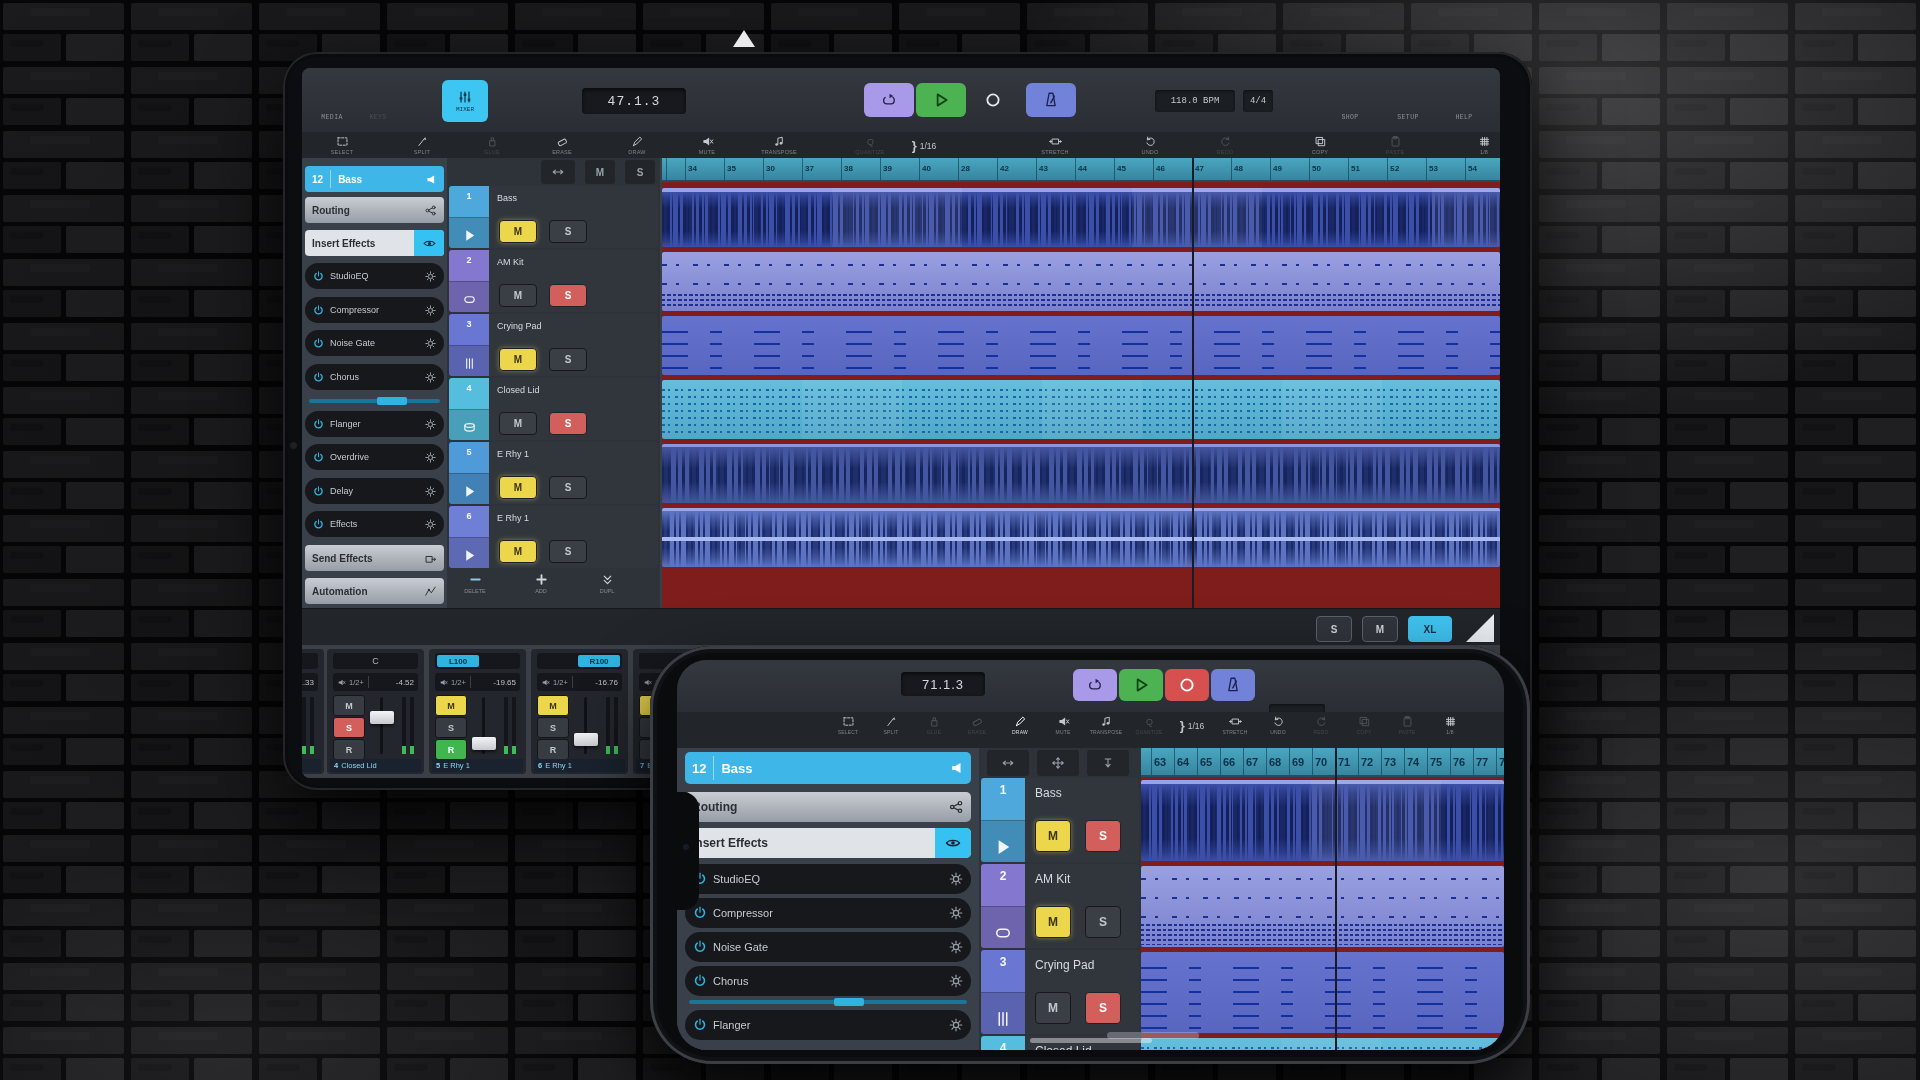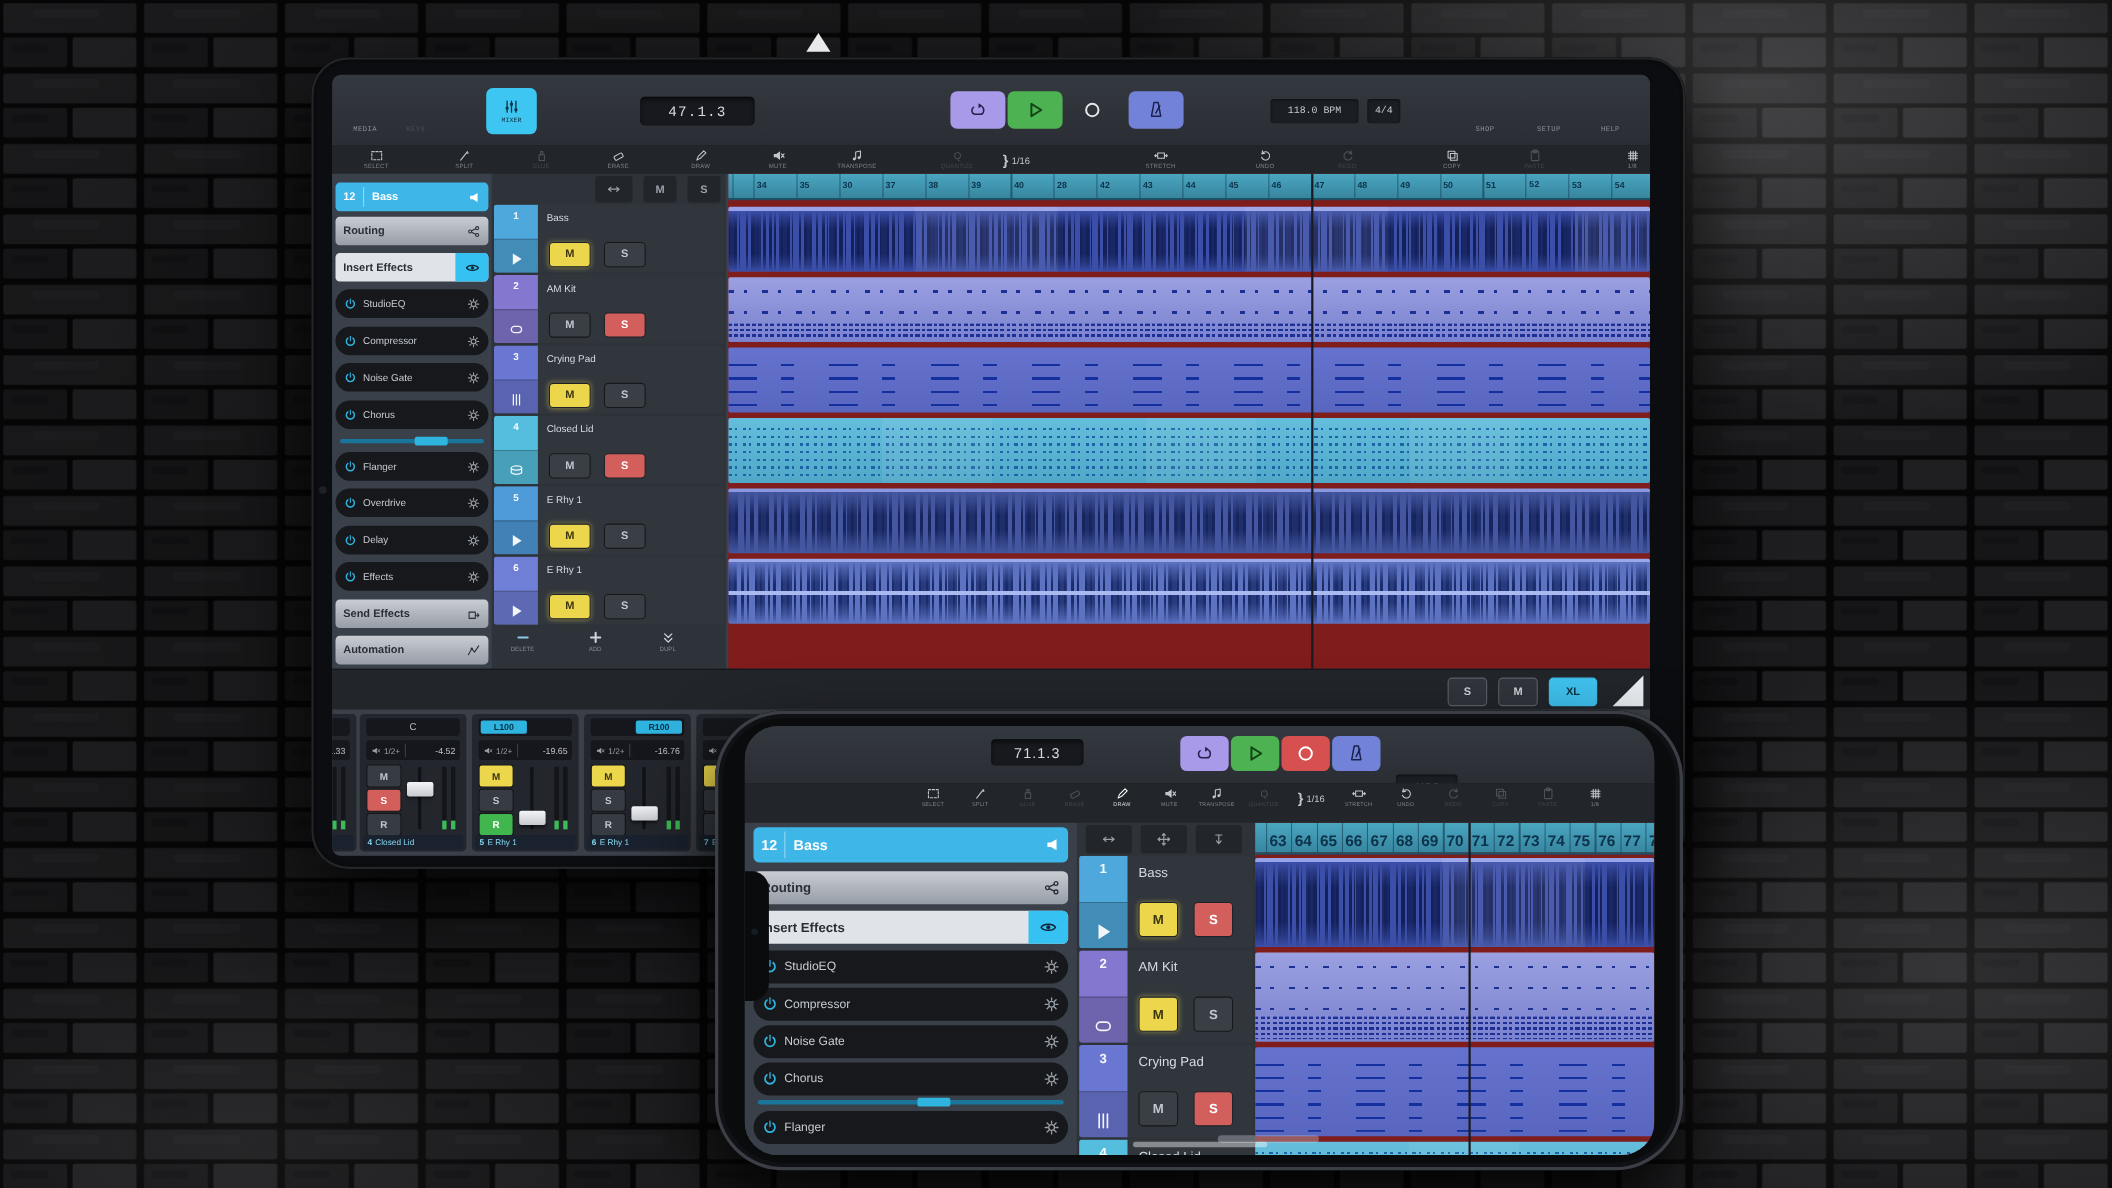--- a/index.html
+++ b/index.html
@@ -144,21 +144,21 @@
   .mx-label b{font-weight:bold;}
   
   .ph .tool{width:42px;} .ph .tool .lbl{font-size:5px;}
   .ph .sb-row{border-radius:15px;}
   .ph .sb-header{font-size:13px;border-radius:5px;}
   .ph .sb-plain,.ph .sb-insert{font-size:12px;border-radius:5px;}
   .ph .sb-eyebox{width:36px;border-radius:0 5px 5px 0;}
   .ph .fx-row{font-size:11px;}
   .ph .tc-tile .n{font-size:12px;}
   .ph .tc-name{font-size:12px;}
-  .ph .ruler .num{font-size:14px;}
+  .ph .ruler .num{font-size:11px;}
   .ruler .num{font-size:8px;}
 </style>
 </head>
 <body>
 
 <div class="wall">
   <svg width="1920" height="1080">
     <defs>
       <pattern id="bricks" width="128" height="64" patternUnits="userSpaceOnUse">
         <rect width="128" height="64" fill="#060607"></rect>

